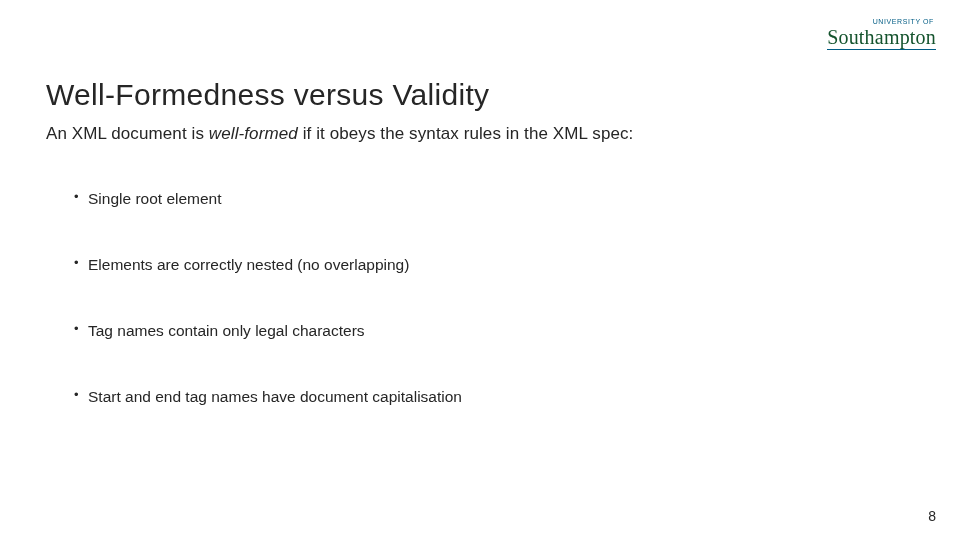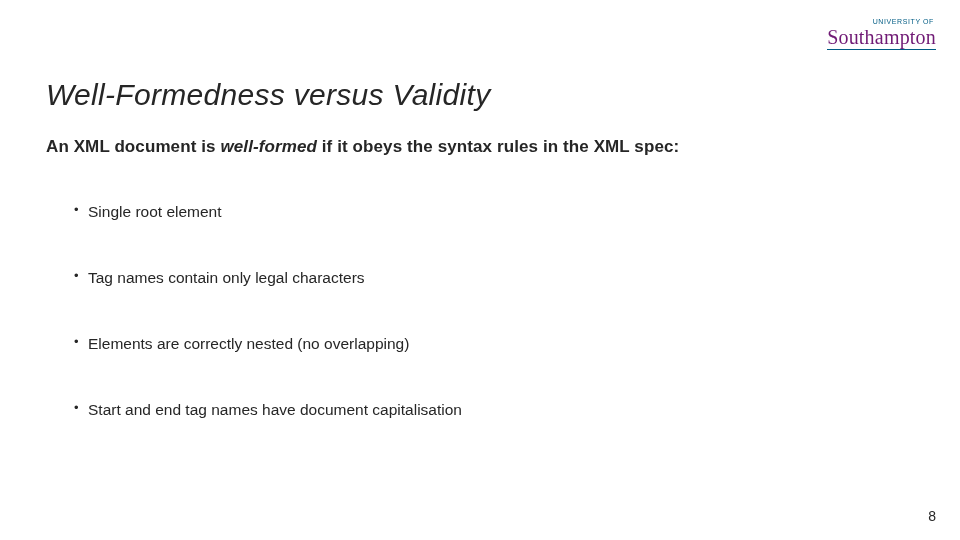--- a/index.html
+++ b/index.html
@@ -24,46 +24,45 @@
     font-size: 7px;
     letter-spacing: 0.6px;
     color: #005c84;
     text-align: right;
     margin-bottom: 2px;
     padding-right: 2px;
   }
   .logo .wordmark {
     font-family: Georgia, "Times New Roman", serif;
     font-size: 20px;
-    color: #701a75;
+    color: #14532d;
     letter-spacing: 0.2px;
   }
   .logo .underline {
     height: 1.2px;
     background: #005c84;
     margin-top: 2px;
     width: 100%;
   }
   .slide {
     position: absolute;
     top: 78px;
     left: 46px;
     right: 46px;
   }
   .title {
     font-size: 30px;
     font-weight: 400;
     letter-spacing: 0.3px;
     color: #262626;
-    margin-bottom: 25px;
-    font-style: italic;
+    margin-bottom: 12px;
   }
   .intro {
     font-size: 17px;
-    font-weight: 700;
+    font-weight: 400;
     color: #262626;
     margin-bottom: 24px;
     letter-spacing: 0.1px;
   }
   .intro .italic {
     font-style: italic;
   }
   ul.bullets {
     list-style: none;
     padding: 0;
@@ -103,19 +102,19 @@
   <div class="underline"></div>
 </div>
 
 <div class="slide">
   <div class="title">Well-Formedness versus Validity</div>
   <div class="intro">
     <span>An XML document is </span><span class="italic">well-formed</span><span> if it obeys the syntax rules in the XML spec:</span>
   </div>
   <ul class="bullets">
     <li>Single root element</li>
+    <li>Elements are correctly nested (no overlapping)</li>
     <li>Tag names contain only legal characters</li>
-    <li>Elements are correctly nested (no overlapping)</li>
     <li>Start and end tag names have document capitalisation</li>
   </ul>
 </div>
 
 <div class="pagenum">8</div>
 
 </body></html>

